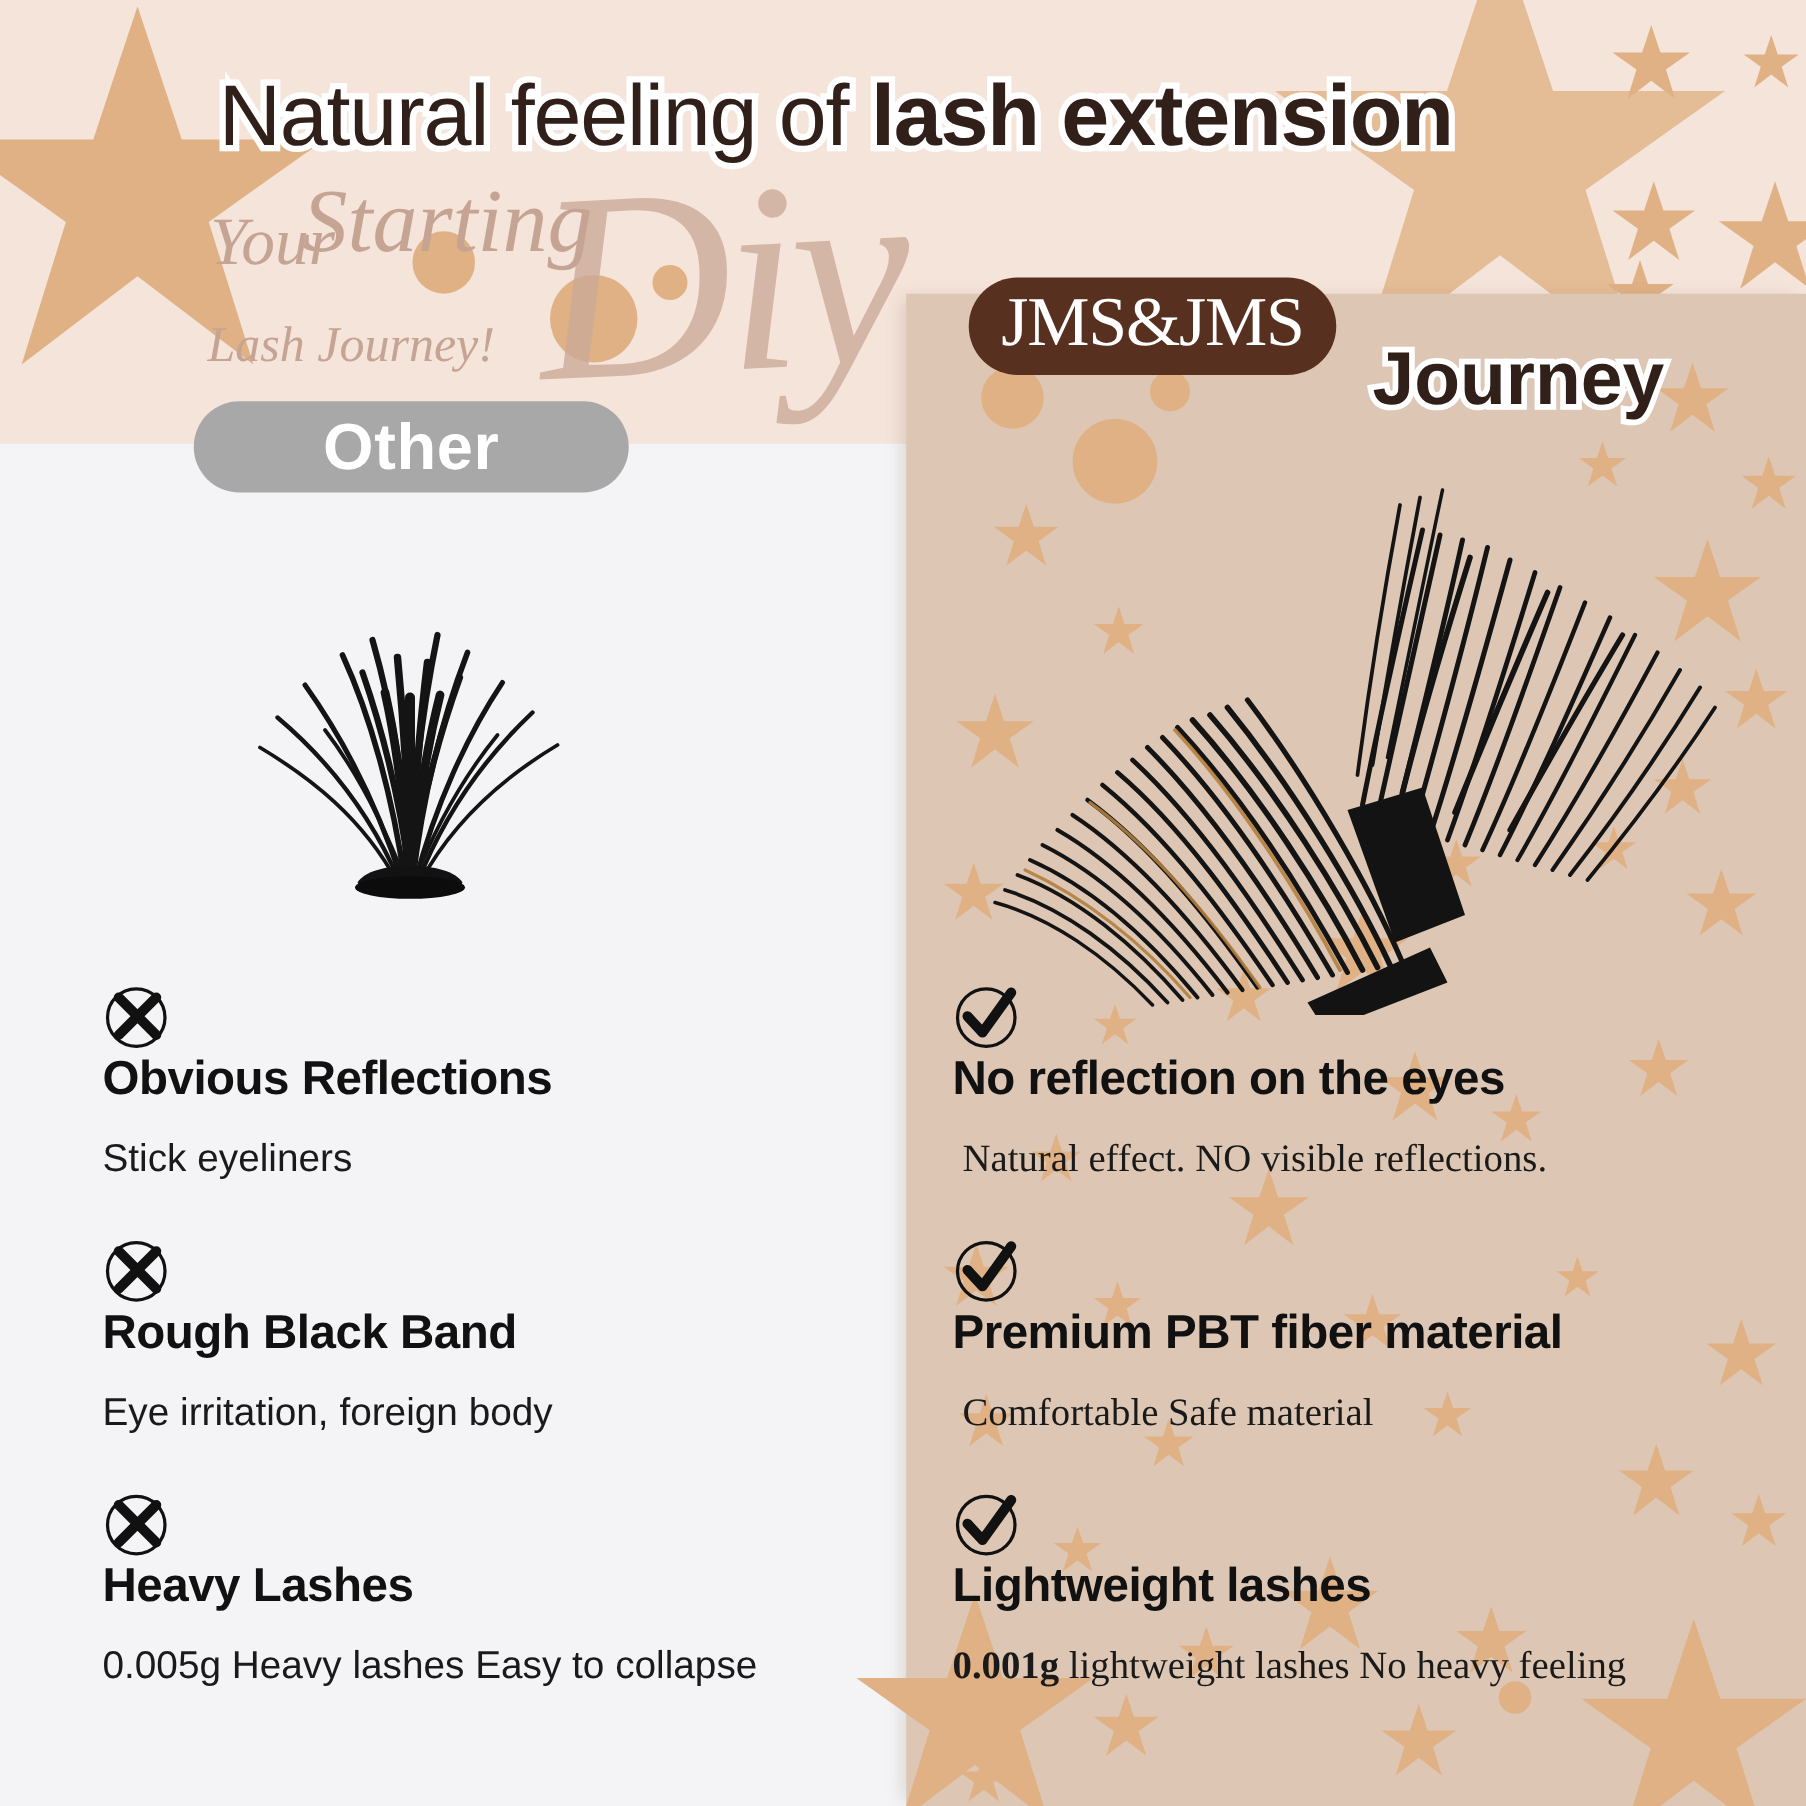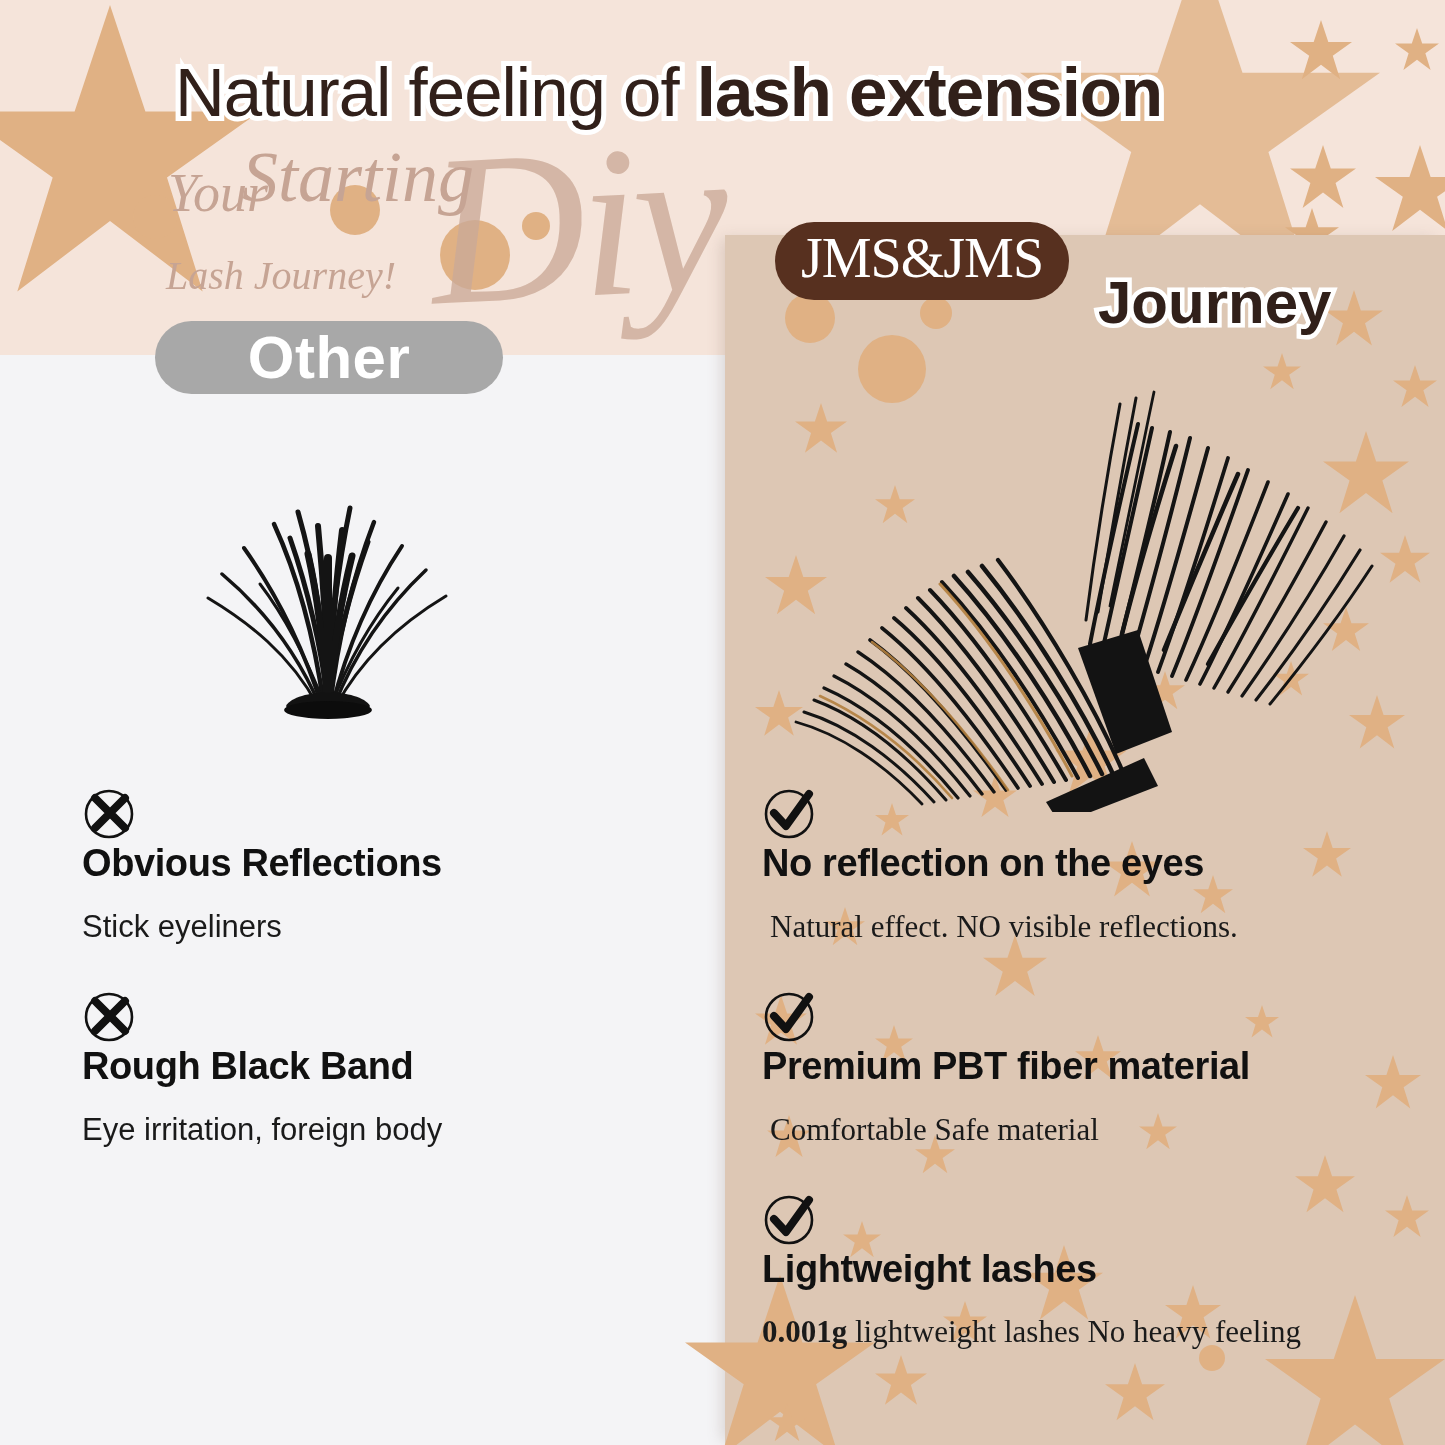--- a/index.html
+++ b/index.html
@@ -87,21 +87,21 @@
   .headline b { font-weight:700; }
 
   
   .badge-other {
     position:absolute;
     left:155px; top:321px;
     width:348px; height:73px;
     border-radius:38px;
     background:#a8a8a8;
     color:#fff;
-    font-size:60px;
+    font-size:52px;
     font-weight:700;
     display:flex; align-items:center; justify-content:center;
     letter-spacing:.5px;
   }
   .badge-brand {
     position:absolute;
     left:775px; top:222px;
     padding:4px 26px 10px;
     border-radius:40px;
     background:#57301f;
@@ -334,20 +334,28 @@
 
     <div class="feature">
       <svg class="feat-icon" viewBox="0 0 54 54">
         <circle cx="27" cy="28" r="23" fill="none" stroke="#111" stroke-width="2.6"></circle>
         <path d="M13 12 L43 42 M43 12 L13 42" stroke="#111" stroke-width="8" stroke-linecap="round"></path>
       </svg>
       <div class="feat-title">Rough Black Band</div>
       <div class="feat-sub">Eye irritation, foreign body</div>
     </div>
 
+    <div class="feature">
+      <svg class="feat-icon" viewBox="0 0 54 54">
+        <circle cx="27" cy="28" r="23" fill="none" stroke="#111" stroke-width="2.6"></circle>
+        <path d="M13 12 L43 42 M43 12 L13 42" stroke="#111" stroke-width="8" stroke-linecap="round"></path>
+      </svg>
+      <div class="feat-title">Heavy Lashes</div>
+      <div class="feat-sub">0.005g Heavy lashes Easy to collapse</div>
+    </div>
 
   </div>
 
   <div class="features right">
 
     <div class="feature">
       <svg class="feat-icon" viewBox="0 0 54 54">
         <circle cx="27" cy="28" r="23" fill="none" stroke="#111" stroke-width="2.6"></circle>
         <path d="M12 27 L24 40 L47 8" stroke="#111" stroke-width="8" fill="none" stroke-linecap="round" stroke-linejoin="round"></path>
       </svg>

